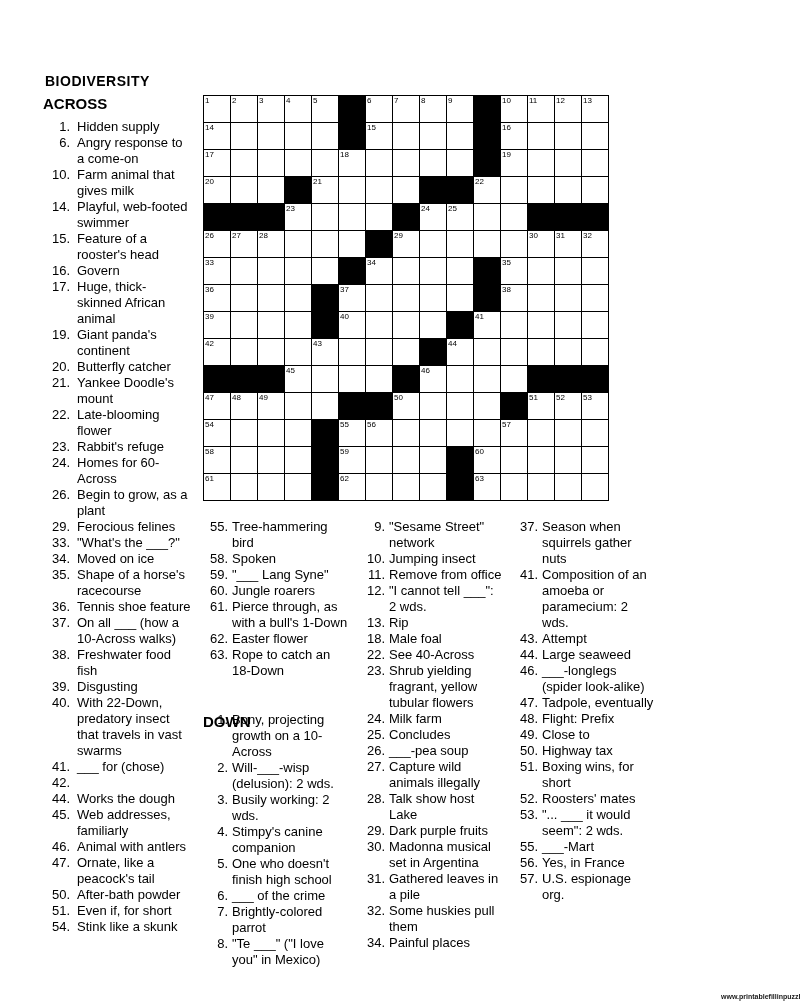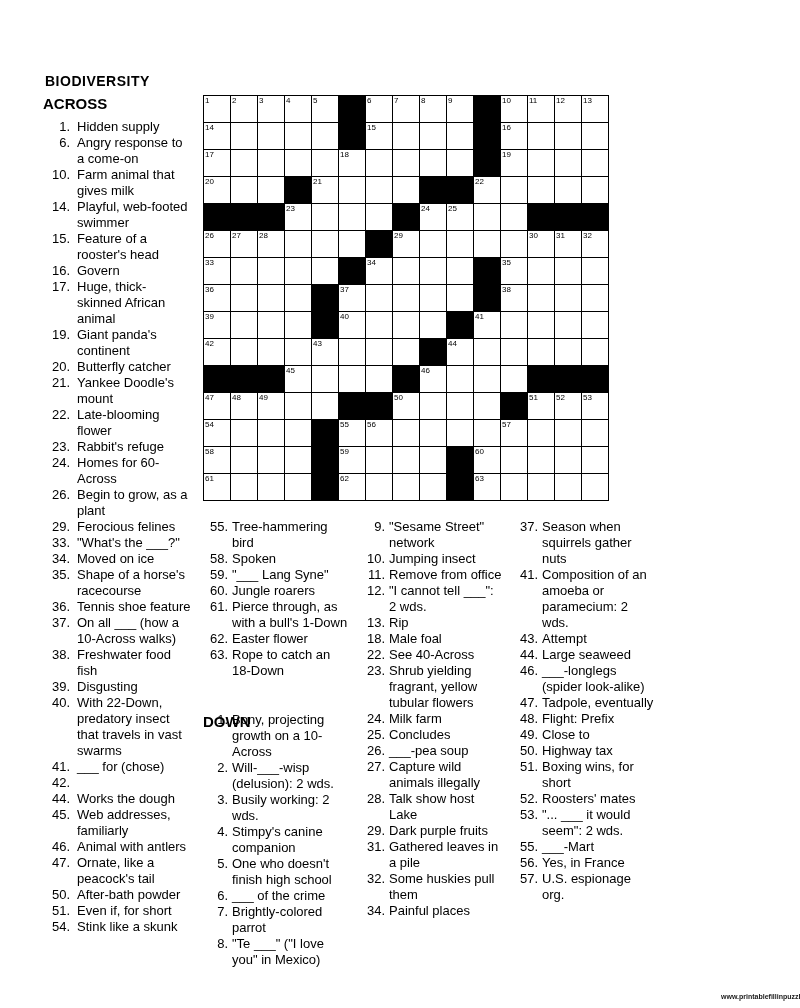--- a/index.html
+++ b/index.html
@@ -655,20 +655,24 @@
     </div>
     <div class="clue">
       <span class="cn">28.</span>
       <span class="ct">Talk show host<br>Lake</span>
     </div>
     <div class="clue">
       <span class="cn">29.</span>
       <span class="ct">Dark purple fruits</span>
     </div>
     <div class="clue">
+      <span class="cn">30.</span>
+      <span class="ct">Madonna musical<br>set in Argentina</span>
+    </div>
+    <div class="clue">
       <span class="cn">31.</span>
       <span class="ct">Gathered leaves in<br>a pile</span>
     </div>
     <div class="clue">
       <span class="cn">32.</span>
       <span class="ct">Some huskies pull<br>them</span>
     </div>
     <div class="clue">
       <span class="cn">34.</span>
       <span class="ct">Painful places</span>

